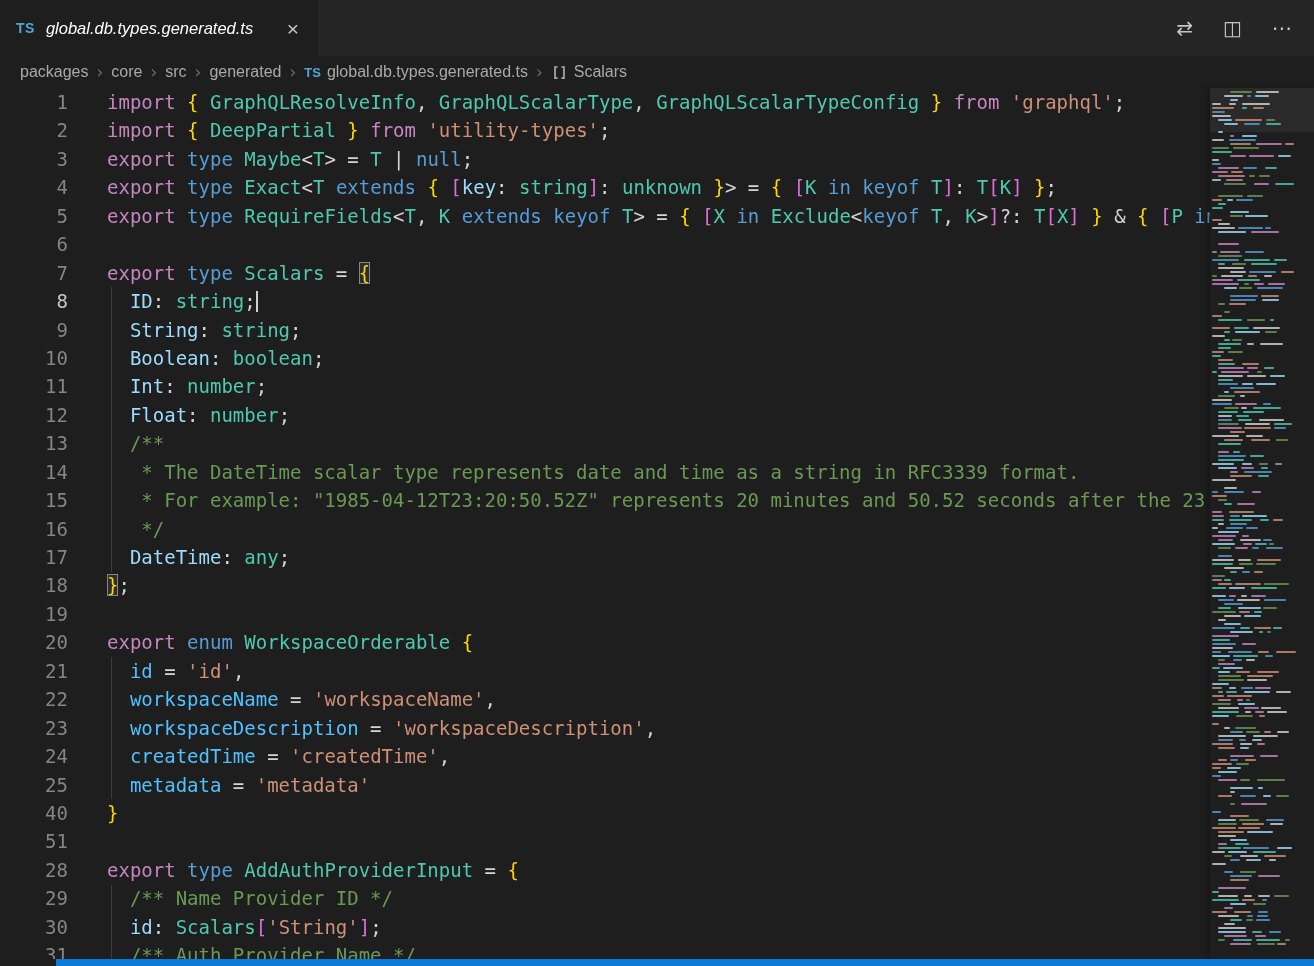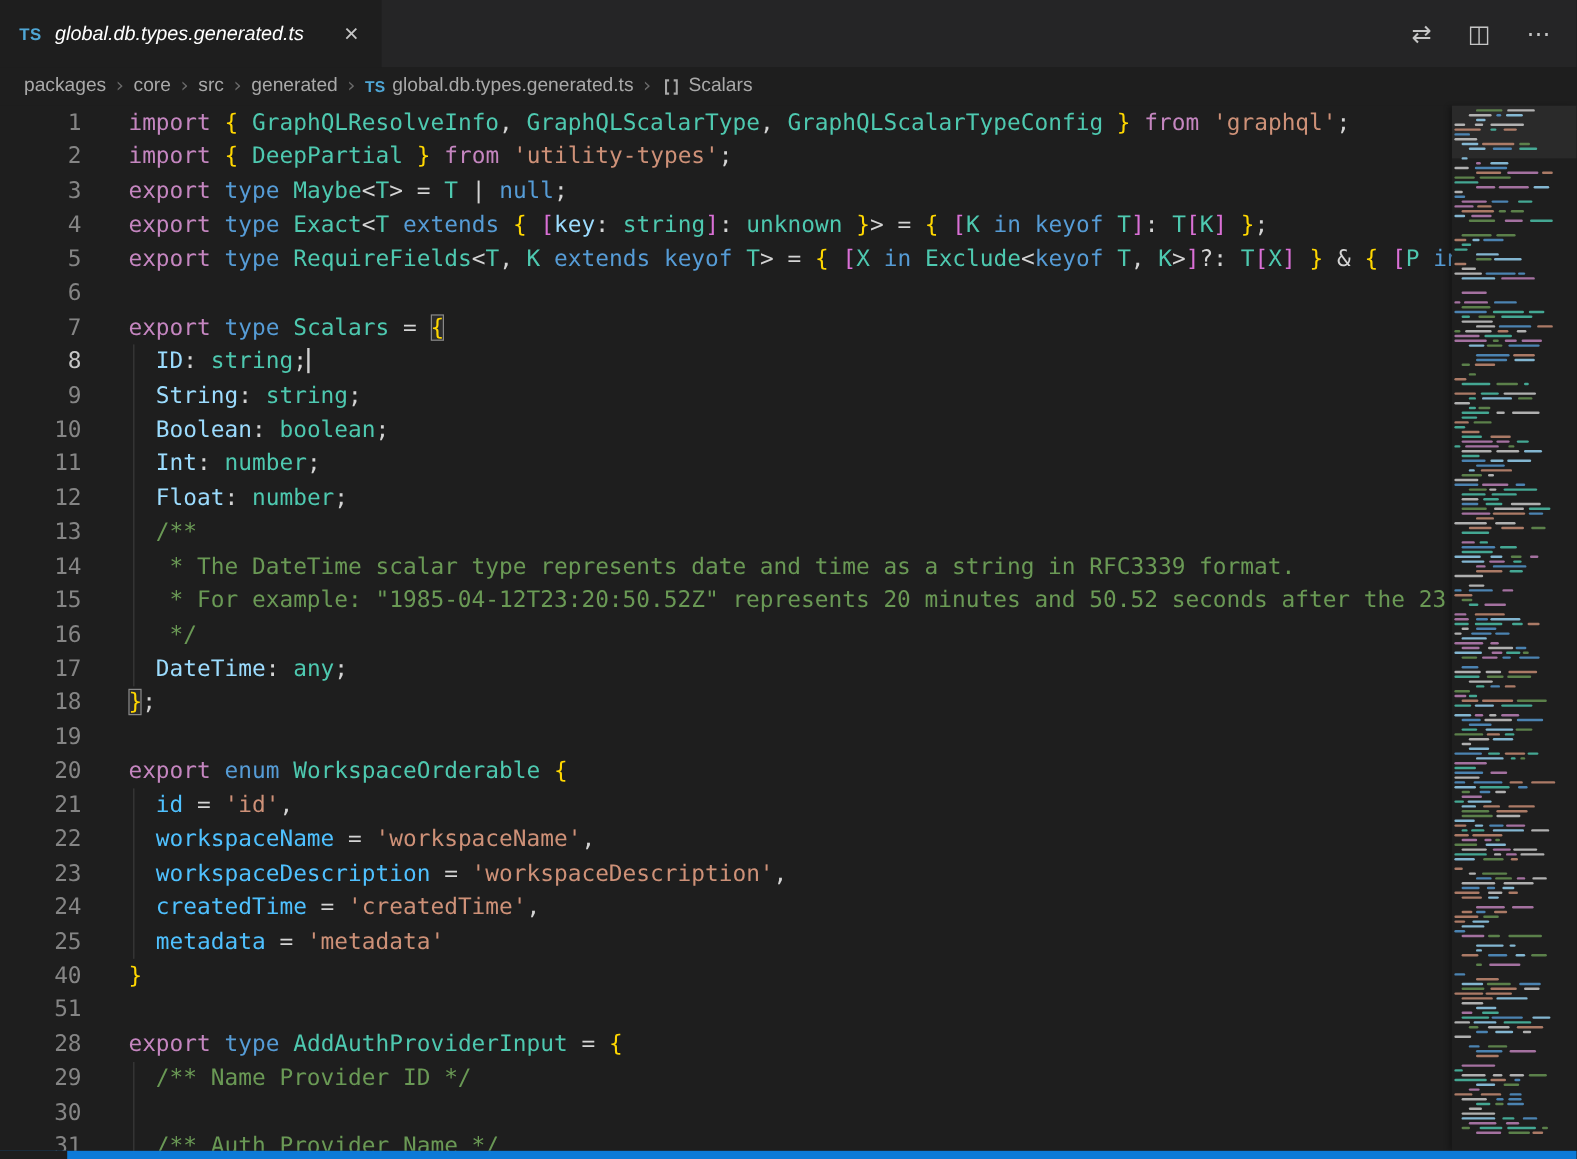--- a/index.html
+++ b/index.html
@@ -117,21 +117,21 @@
       <div class="code-line"><div class="ln">20</div><div class="lc"><span class="tk-k1">export</span><span class="tk-pn"> </span><span class="tk-k2">enum</span><span class="tk-pn"> </span><span class="tk-ty">WorkspaceOrderable</span><span class="tk-pn"> </span><span class="tk-b1">{</span></div></div>
       <div class="code-line"><div class="ln">21</div><div class="lc"><span class="tk-pn">  </span><span class="tk-en">id</span><span class="tk-pn"> = </span><span class="tk-st">'id'</span><span class="tk-pn">,</span></div></div>
       <div class="code-line"><div class="ln">22</div><div class="lc"><span class="tk-pn">  </span><span class="tk-en">workspaceName</span><span class="tk-pn"> = </span><span class="tk-st">'workspaceName'</span><span class="tk-pn">,</span></div></div>
       <div class="code-line"><div class="ln">23</div><div class="lc"><span class="tk-pn">  </span><span class="tk-en">workspaceDescription</span><span class="tk-pn"> = </span><span class="tk-st">'workspaceDescription'</span><span class="tk-pn">,</span></div></div>
       <div class="code-line"><div class="ln">24</div><div class="lc"><span class="tk-pn">  </span><span class="tk-en">createdTime</span><span class="tk-pn"> = </span><span class="tk-st">'createdTime'</span><span class="tk-pn">,</span></div></div>
       <div class="code-line"><div class="ln">25</div><div class="lc"><span class="tk-pn">  </span><span class="tk-en">metadata</span><span class="tk-pn"> = </span><span class="tk-st">'metadata'</span></div></div>
       <div class="code-line"><div class="ln">40</div><div class="lc"><span class="tk-b1">}</span></div></div>
       <div class="code-line"><div class="ln">51</div><div class="lc"></div></div>
       <div class="code-line"><div class="ln">28</div><div class="lc"><span class="tk-k1">export</span><span class="tk-pn"> </span><span class="tk-k2">type</span><span class="tk-pn"> </span><span class="tk-ty">AddAuthProviderInput</span><span class="tk-pn"> = </span><span class="tk-b1">{</span></div></div>
       <div class="code-line"><div class="ln">29</div><div class="lc"><span class="tk-pn">  </span><span class="tk-cm">/** Name Provider ID */</span></div></div>
-      <div class="code-line"><div class="ln">30</div></div>
+      <div class="code-line"><div class="ln">30</div><div class="lc"><span class="tk-pn">  </span><span class="tk-vr">id</span><span class="tk-pn">: </span><span class="tk-ty">Scalars</span><span class="tk-b2">[</span><span class="tk-st">'String'</span><span class="tk-b2">]</span><span class="tk-pn">;</span></div></div>
       <div class="code-line"><div class="ln">31</div><div class="lc"><span class="tk-pn">  </span><span class="tk-cm">/** Auth Provider Name */</span></div></div>
       <div class="indent-guide" style="top: 199.15px; height: 284.5px;"></div>
       <div class="indent-guide" style="top: 569px; height: 142.25px;"></div>
       <div class="indent-guide" style="top: 796.6px; height: 85.35px;"></div>
     </div>
 
   <div class="minimap" id="minimap">
     <div class="minimap-slider"></div>
   <i style="left: 20px; top: 3px; width: 22.4475px; background: rgb(106, 153, 85);"></i>
       <i style="left: 46.0283px; top: 3px; width: 23.2379px; background: rgb(212, 212, 212);"></i>

